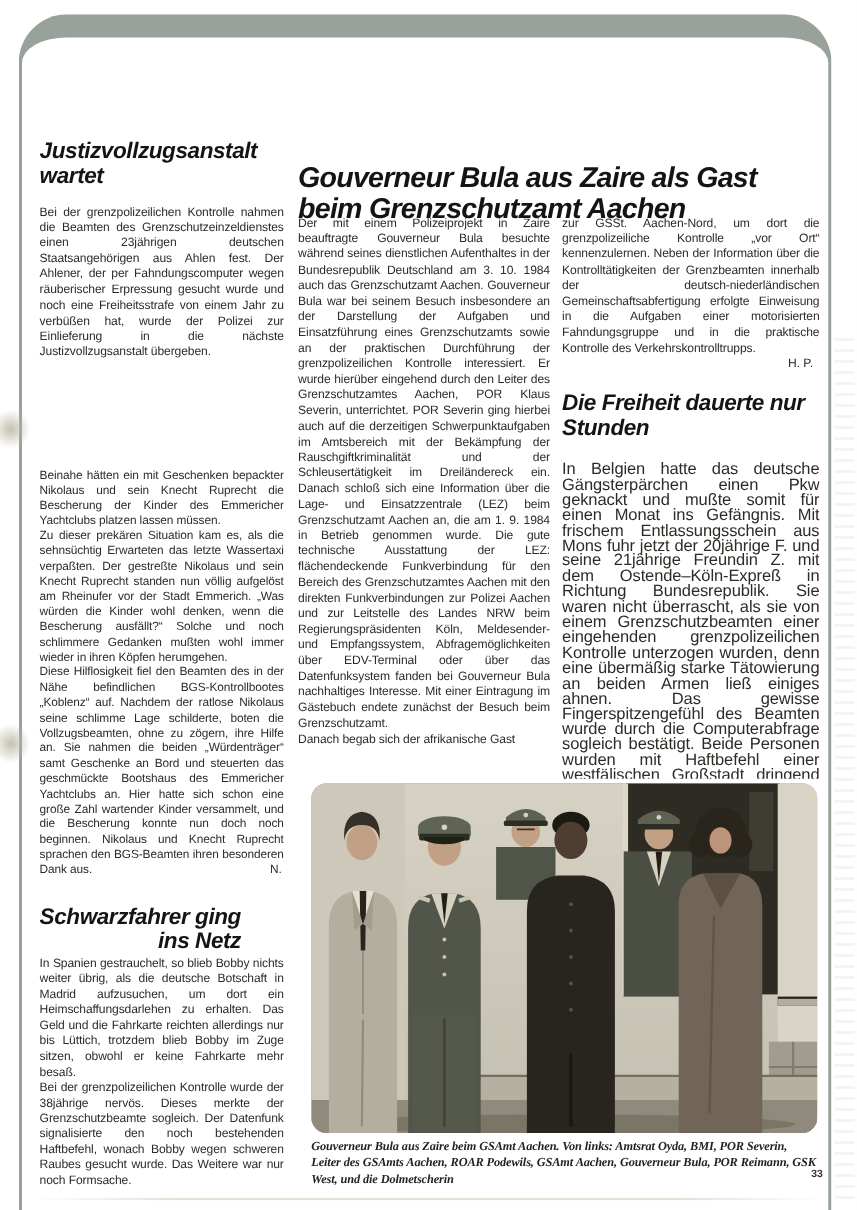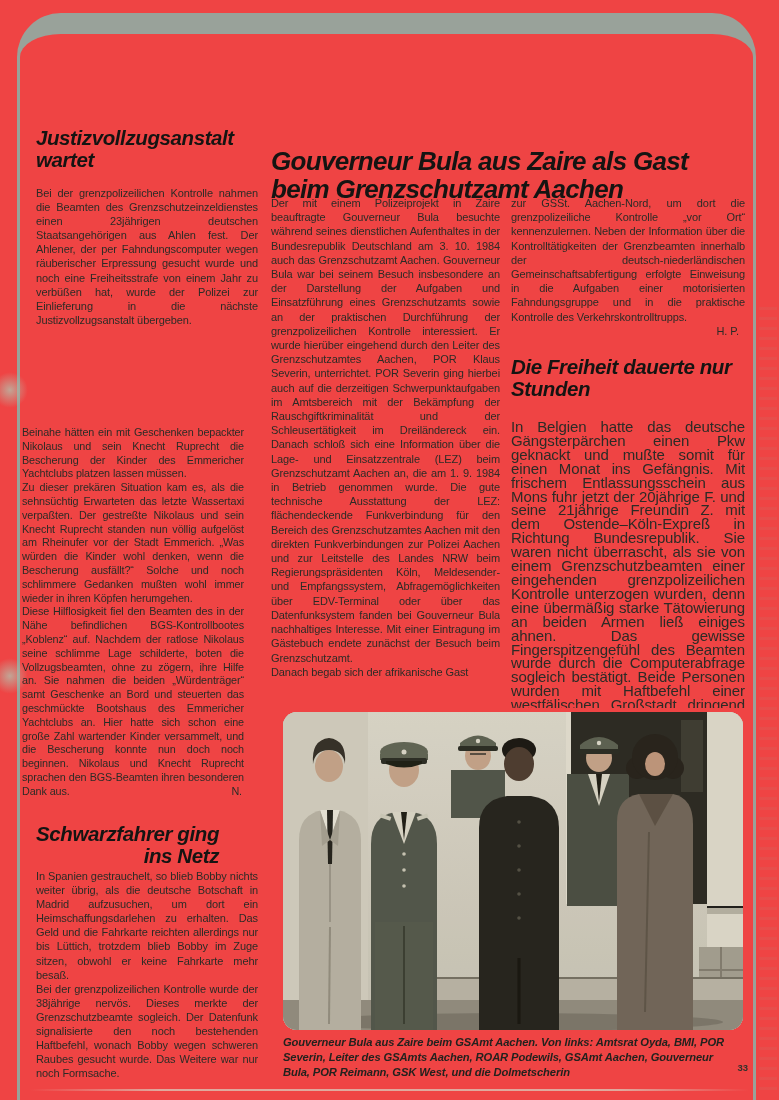--- a/index.html
+++ b/index.html
@@ -1,18 +1,18 @@
 <!DOCTYPE html>
 <html lang="de"><head>
 <meta charset="utf-8">
 <style>
   html,body { margin:0; padding:0; background:#e8e6da; }
   .page {
     position:relative; width:779px; height:1100px; margin:0 auto;
-    background:#ef4444; overflow:hidden;
+    background:#ffffff; overflow:hidden;
     font-family:"Liberation Sans", sans-serif; color:#2a2925;
   }
   
   .frame {
     position:absolute; left:17px; top:13px; width:739px; height:1140px;
     box-sizing:border-box;
     border:3px solid #99a29a; border-top-width:21px; border-bottom:none;
     border-radius:44px 44px 0 0;
     pointer-events:none;
   }
@@ -33,21 +33,21 @@
   .sign-line    { text-align:right; padding-right:6px; margin-top:0; }
   .photo {
     position:absolute; left:283px; top:712px; width:460px; height:318px;
     border-radius:14px; overflow:hidden;
     box-shadow: inset 0 0 0 2px rgba(30,30,25,.25);
     background:#cfcbbe;
   }
   .caption {
     position:absolute; left:283px; top:1035px; width:459px;
     font-style:italic; font-weight:700; font-size:11.2px; line-height:14.8px;
-    color:#23221e; letter-spacing:-0.1px;
+    color:#23221e; letter-spacing:-0.1px;font-family:Liberation Serif, serif;
   }
   .pagenum {
     position:absolute; left:700px; top:1062px; width:48px; text-align:right;
     font-size:9.5px; font-weight:700; color:#33322c;
   }
   .blotch {
     position:absolute; left:-8px; width:36px; height:36px; border-radius:50%;
     background:radial-gradient(circle, rgba(186,182,164,.85), rgba(186,182,164,0) 70%);
   }
   .blotch1 { top:372px; } .blotch2 { top:658px; }
@@ -72,21 +72,21 @@
   <div class="crease"></div>
 
   <div class="hblock h-small" style="left:36px; top:127px;">
     <div class="hline">Justizvollzugsanstalt</div>
     <div class="hline">wartet</div>
   </div>
   <div class="body" style="left:36px; top:186px; width:222px;">
     <p>Bei der grenzpolizeilichen Kontrolle nahmen die Beamten des Grenzschutzeinzeldienstes einen 23jährigen deutschen Staatsangehörigen aus Ahlen fest. Der Ahlener, der per Fahndungscomputer wegen räuberischer Erpressung gesucht wurde und noch eine Freiheitsstrafe von einem Jahr zu verbüßen hat, wurde der Polizei zur Einlieferung in die nächste Justizvollzugsanstalt übergeben.</p>
   </div>
 
-  <div class="body b-tight" style="left:22px; top:426px; width:222px; max-height:396px; overflow:hidden;">
+  <div class="body b-tight" style="left:36px; top:426px; width:222px; max-height:396px; overflow:hidden;">
     <p>Beinahe hätten ein mit Geschenken bepackter Nikolaus und sein Knecht Ruprecht die Bescherung der Kinder des Emmericher Yachtclubs platzen lassen müssen.</p>
     <p>Zu dieser prekären Situation kam es, als die sehnsüchtig Erwarteten das letzte Wassertaxi verpaßten. Der gestreßte Nikolaus und sein Knecht Ruprecht standen nun völlig aufgelöst am Rheinufer vor der Stadt Emmerich. „Was würden die Kinder wohl denken, wenn die Bescherung ausfällt?“ Solche und noch schlimmere Gedanken mußten wohl immer wieder in ihren Köpfen herumgehen.</p>
     <p>Diese Hilflosigkeit fiel den Beamten des in der Nähe befindlichen BGS-Kontrollbootes „Koblenz“ auf. Nachdem der ratlose Nikolaus seine schlimme Lage schilderte, boten die Vollzugsbeamten, ohne zu zögern, ihre Hilfe an. Sie nahmen die beiden „Würdenträger“ samt Geschenke an Bord und steuerten das geschmückte Bootshaus des Emmericher Yachtclubs an. Hier hatte sich schon eine große Zahl wartender Kinder versammelt, und die Bescherung konnte nun doch noch beginnen. Nikolaus und Knecht Ruprecht sprachen den BGS-Beamten ihren besonderen Dank aus.</p>
     <div class="sign-overlay">N.</div>
   </div>
 
   <div class="hblock h-small" style="left:36px; top:823px;text-align:right;">
     <div class="hline">Schwarzfahrer ging</div>
     <div class="hline">ins Netz</div>
   </div>

